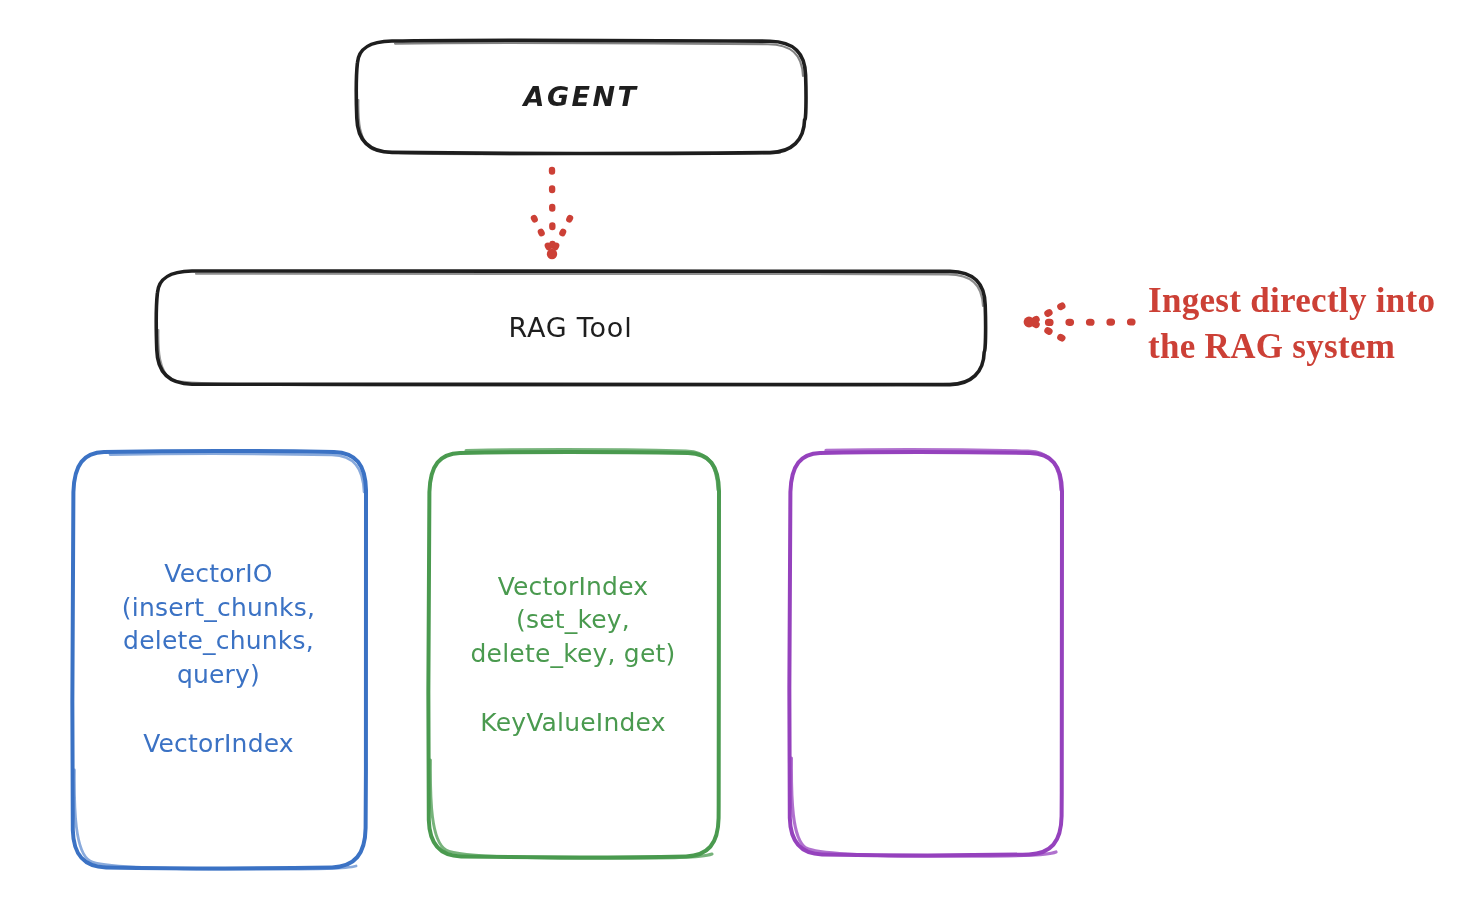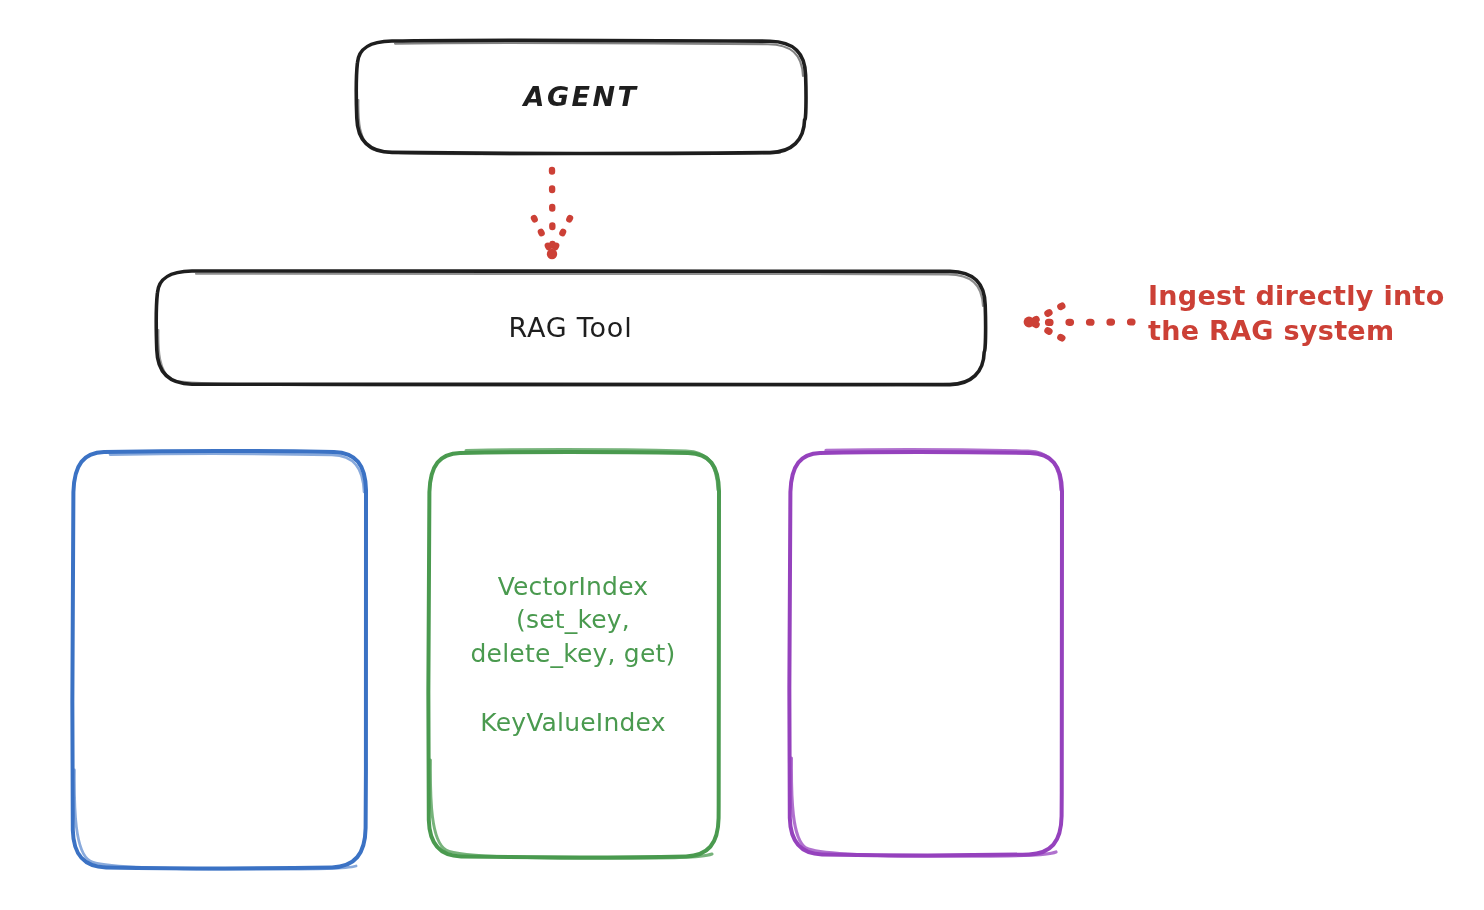--- a/index.html
+++ b/index.html
@@ -83,26 +83,27 @@
   #keyvalueio-label { left: 428px; top: 452px; width: 290px; height: 405px; color: #4a9a4f; }
   #relationalio-label { left: 790px; top: 452px; width: 272px; height: 403px; color: #9542bd; }
 
   
   #ingest-note-text {
     position: absolute;
     left: 1148px;
     top: 278px;
     width: 330px;
     color: #cc4036;
-    font-size: 27px;
+    font-size: 35px;
     line-height: 1.30;
     font-weight: 600;
     white-space: pre-line;
     text-align: left;
     letter-spacing: 0.3px;
+    font-family: Liberation Serif, serif;
   }
 </style>
 </head>
 <body>
 
 <div id="canvas">
 
   <svg id="sketch" viewBox="0 0 1484 910" xmlns="http://www.w3.org/2000/svg">
 
     <g>
@@ -214,20 +215,27 @@
                C 791 798, 792 839, 806 848
                C 818 855, 880 856.4, 955 856.2
                C 1005 856, 1045 856.2, 1056 852" fill="none" stroke="#9542bd" stroke-width="3.2" stroke-linecap="round" opacity="0.75"></path>
     </g>
   </svg>
 
   <div class="node-label" id="agent-box-label">AGENT</div>
 
   <div class="node-label" id="rag-box-label">RAG Tool</div>
 
+  <div class="provider-label" id="vectorio-label">
+    <div class="provider-api">VectorIO
+(insert_chunks,
+delete_chunks,
+query)</div>
+    <div class="provider-index">VectorIndex</div>
+  </div>
 
   <div class="provider-label" id="keyvalueio-label">
     <div class="provider-api">VectorIndex
 (set_key,
 delete_key, get)</div>
     <div class="provider-index">KeyValueIndex</div>
   </div>
 
 
   <div id="ingest-note-text">Ingest directly into

